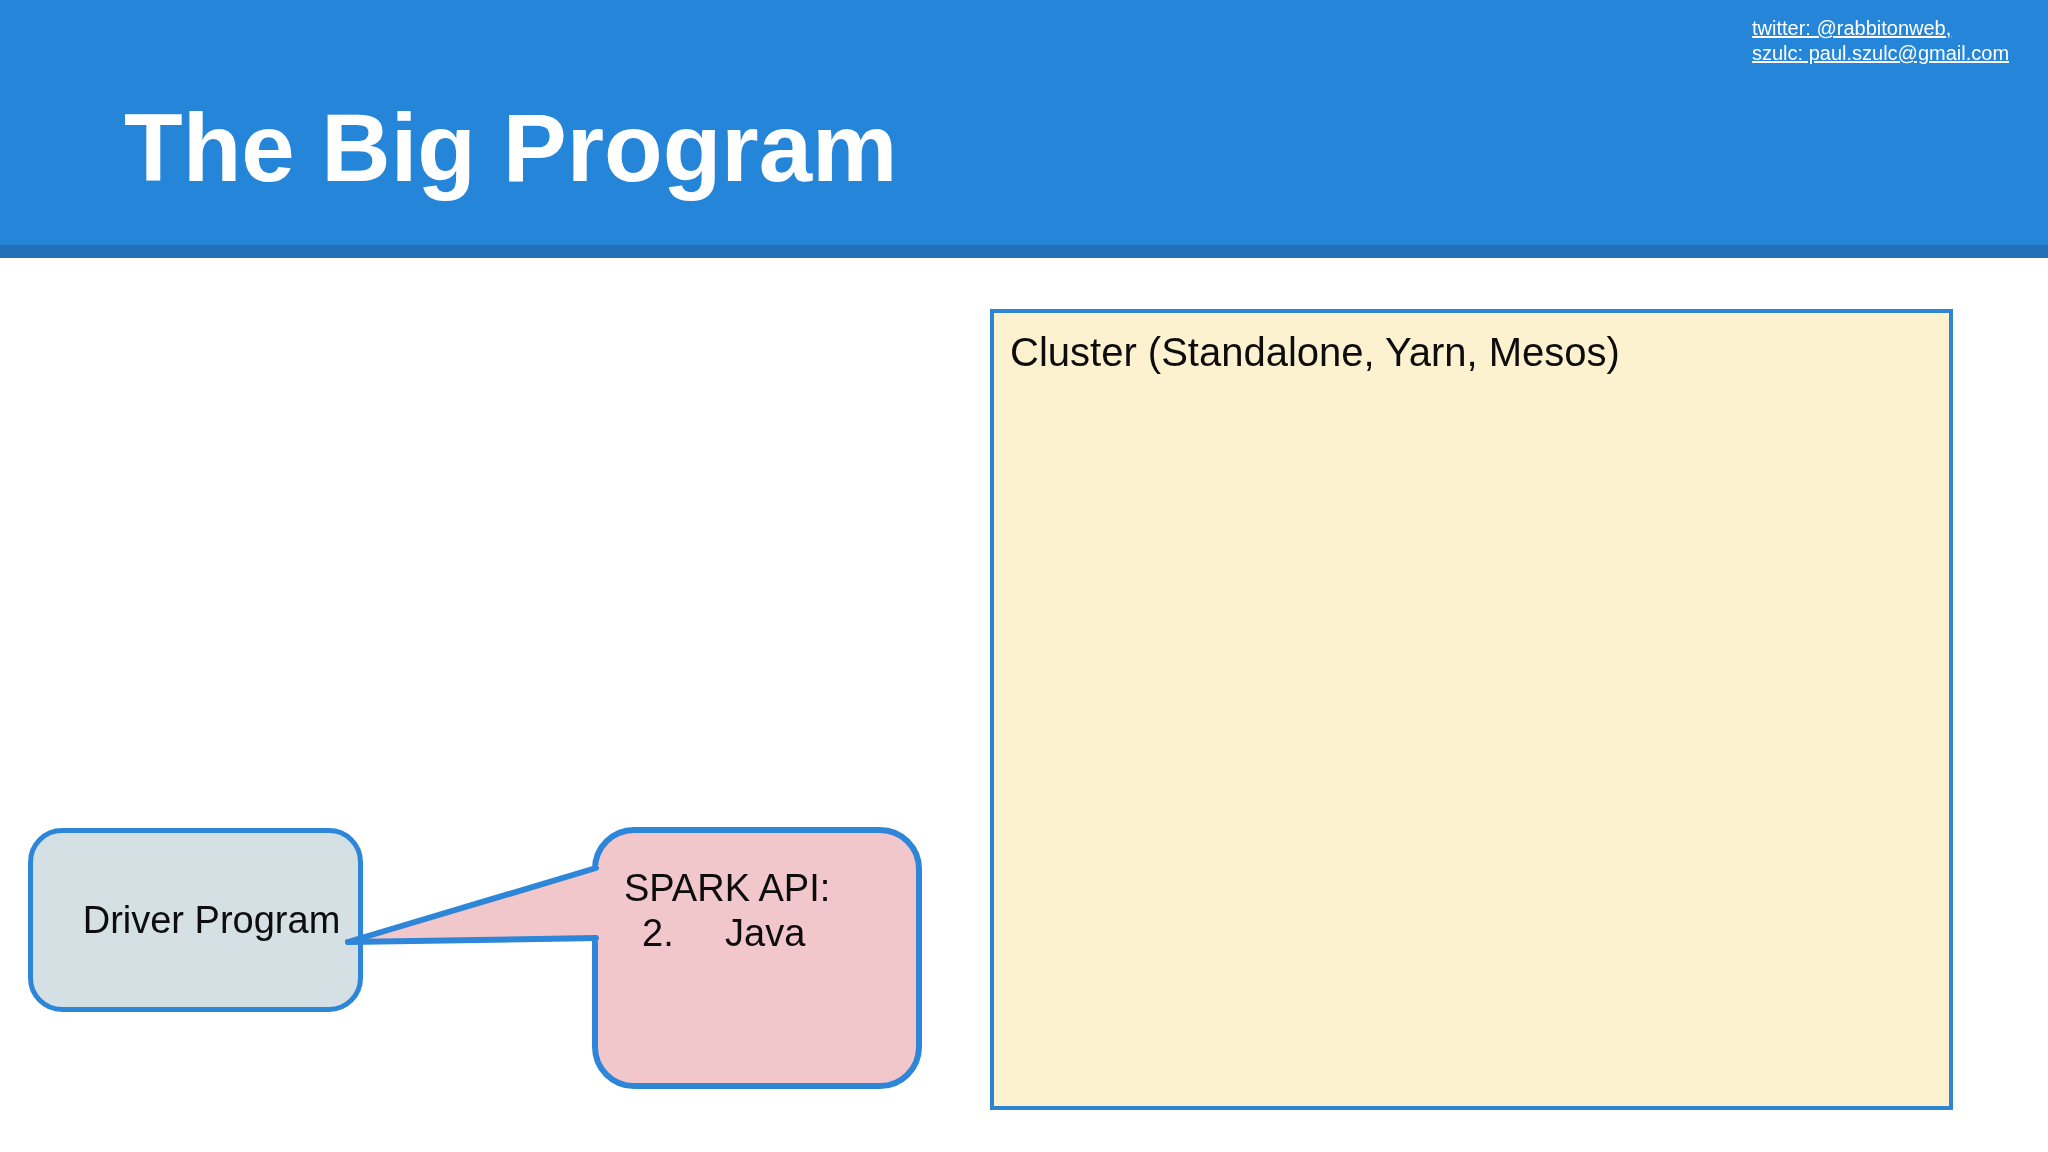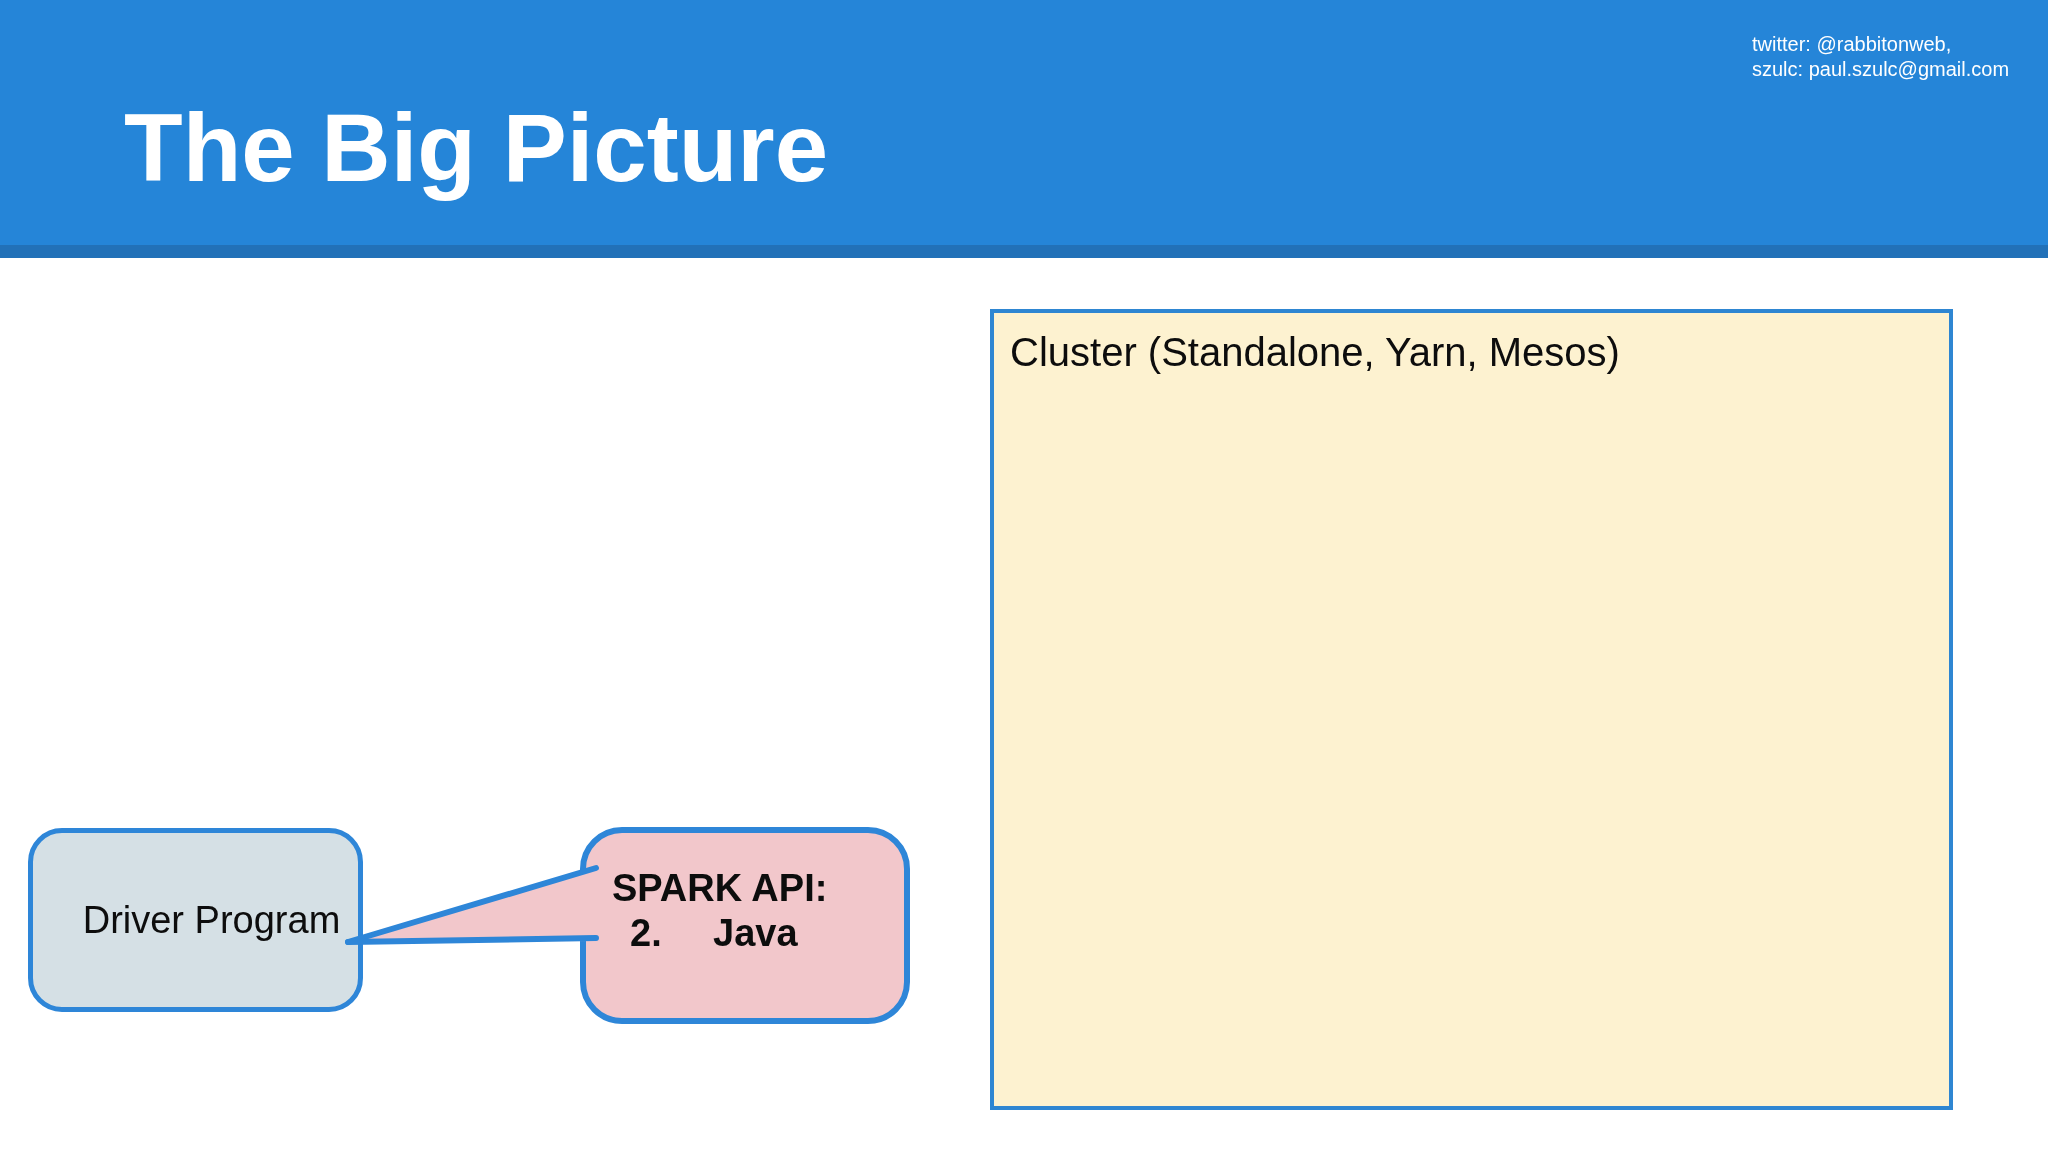--- a/index.html
+++ b/index.html
@@ -36,25 +36,26 @@
     margin: 0;
     font-size: 96px;
     font-weight: bold;
     line-height: 1.0;
     letter-spacing: 0px;
     white-space: nowrap;
   }
   .contact-info {
     position: absolute;
     left: 1752px;
-    top: 32px;
+    top: 16px;
     font-size: 20px;
     line-height: 25px;
     font-weight: normal;
     white-space: nowrap;
+    text-decoration: underline;
   }
 
   
   .cluster-box {
     position: absolute;
     left: 990px;
     top: 309px;
     width: 963px;
     height: 801px;
     box-sizing: border-box;
@@ -86,30 +87,29 @@
   }
   .driver-label {
     font-size: 38px;
     color: #0d0d0d;
     white-space: nowrap;
   }
 
   
   .spark-bubble {
     position: absolute;
-    left: 580px;
+    left: 592px;
     top: 827px;
     width: 330px;
-    height: 197px;
+    height: 262px;
     box-sizing: border-box;
     border: 6px solid;
     border-radius: 42px;
     padding-top: 33px;
     z-index: 2;
-    font-weight: bold;
   }
   .spark-bubble .bubble-title {
     margin-left: 26px;
     font-size: 38px;
     line-height: 45px;
     color: #0d0d0d;
     white-space: nowrap;
   }
   .spark-bubble .bubble-line {
     font-size: 38px;
@@ -133,21 +133,21 @@
     z-index: 3;
     pointer-events: none;
   }
 </style>
 </head>
 <body>
 
 <div class="slide">
 
   <div class="header-bar" style="background-color: rgb(37, 133, 216);">
-    <h1 class="slide-title" style="color: rgb(255, 255, 255);">The Big Picture</h1>
+    <h1 class="slide-title" style="color: rgb(255, 255, 255);">The Big Program</h1>
     <div class="contact-info" style="color: rgb(255, 255, 255);">
       <div>twitter: @rabbitonweb,</div>
       <div>szulc: paul.szulc@gmail.com</div>
     </div>
   </div>
   <div class="header-strip" style="background-color: rgb(34, 113, 184);"></div>
 
   <div class="cluster-box" style="background-color: rgb(253, 242, 208); border-color: rgb(46, 134, 210);">
     <div class="cluster-label">Cluster (Standalone, Yarn, Mesos)</div>
   </div>

